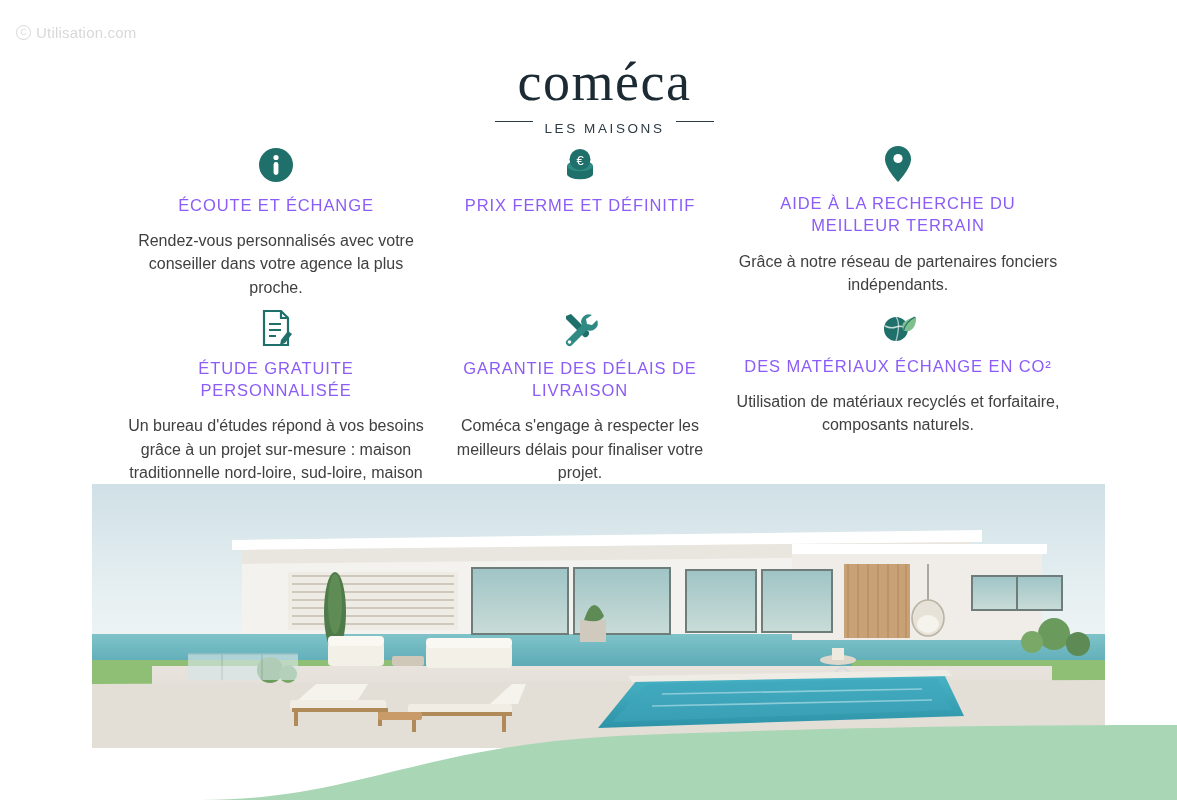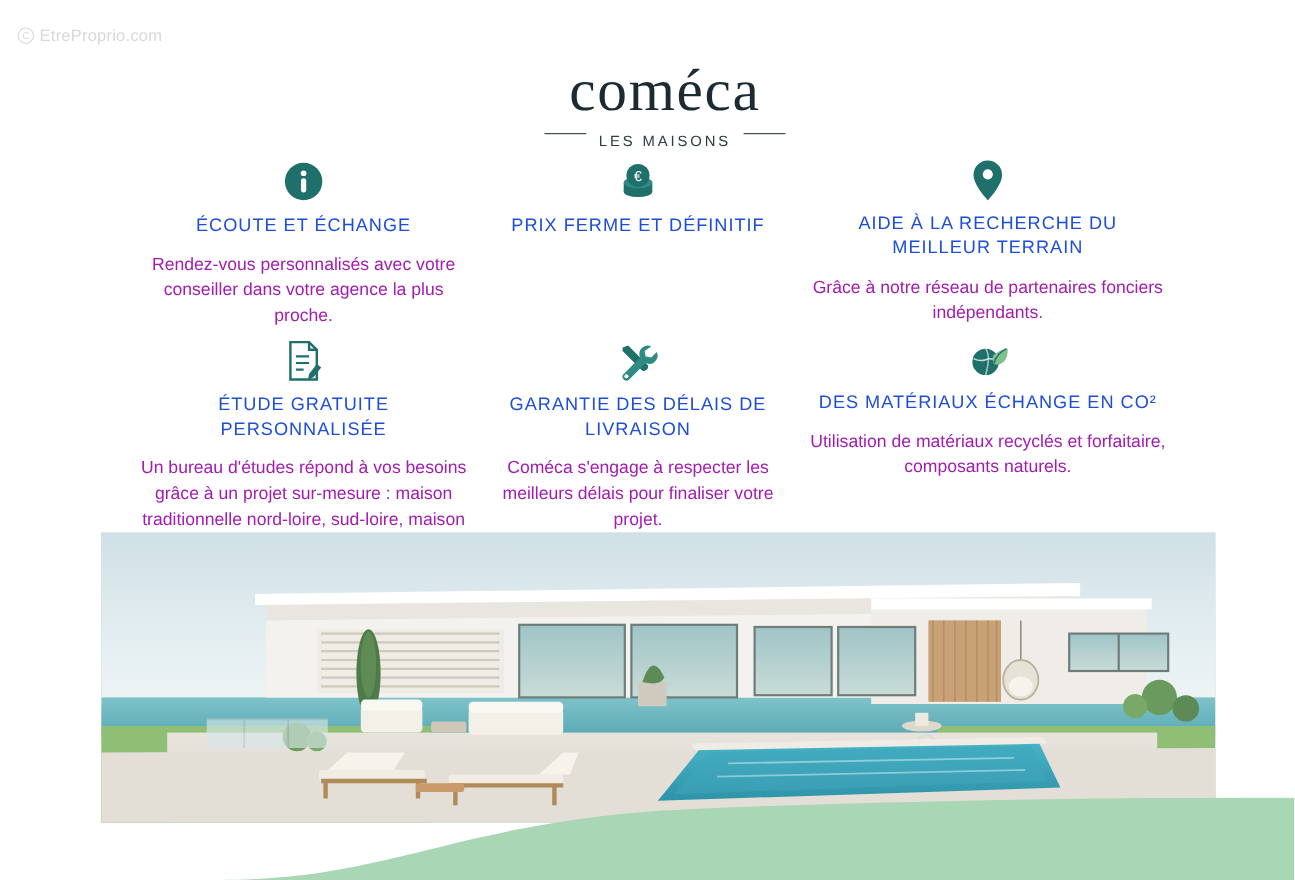--- a/index.html
+++ b/index.html
@@ -93,28 +93,28 @@
   .feature .icon {
     height: 46px;
     display: flex;
     align-items: center;
     justify-content: center;
     margin-bottom: 6px;
   }
   .feature .title {
     font-size: 16.5px;
     letter-spacing: 0.9px;
-    color: #1d4ed8;
+    color: #8b5cf6;
     line-height: 1.35;
     margin-bottom: 13px;
   }
   .feature .desc {
     font-size: 16px;
     line-height: 1.45;
-    color: #a21caf;
+    color: #404040;
   }
   .row2 .icon { height: 44px; }
 
   
   .f-0 { padding-top: 2px; }
   .f-1 { padding-top: 2px; }
   .f-2 { padding-top: 0px; }
 
   
   .photo {
@@ -136,21 +136,21 @@
     width: 1177px;
     height: 75px;
     overflow: hidden;
   }
 </style>
 </head>
 <body>
 
 <div class="watermark">
   <span class="c-circle">C</span>
-  <span>EtreProprio.com</span>
+  <span>Utilisation.com</span>
 </div>
 
 <div class="brand">
   <div class="brand-name">coméca</div>
   <div class="brand-sub-wrap">
     <span class="rule"></span>
     <span class="brand-sub">LES MAISONS</span>
     <span class="rule"></span>
   </div>
 </div>

